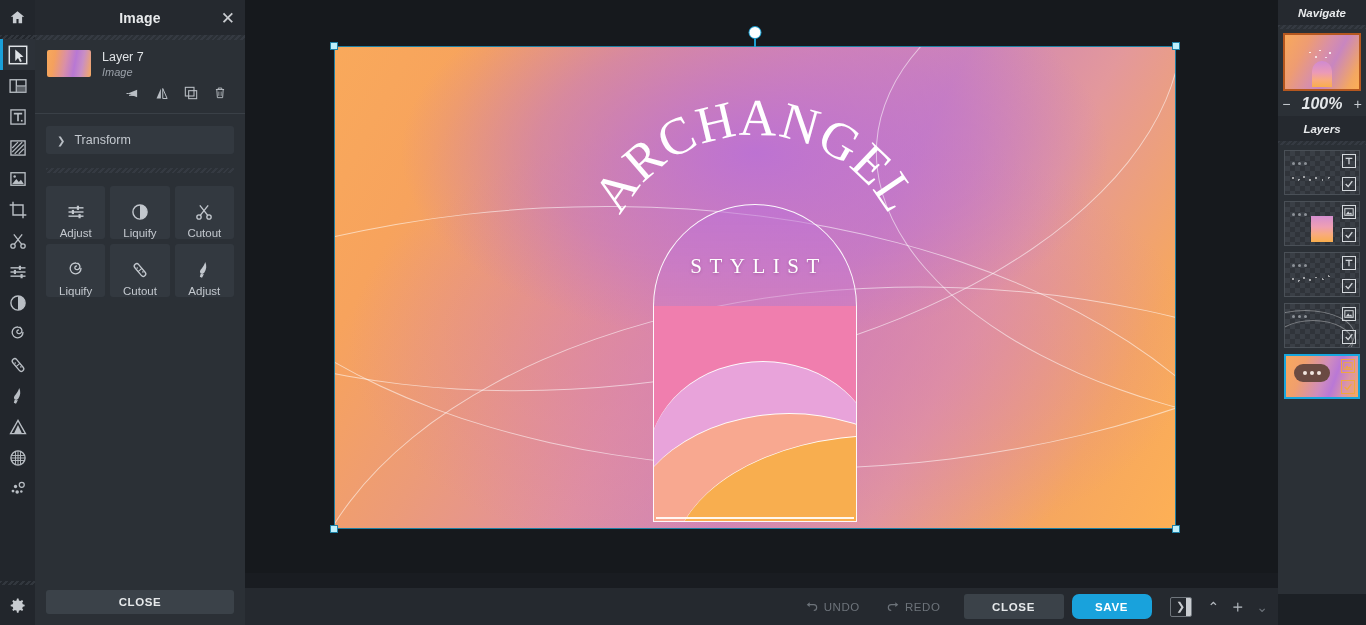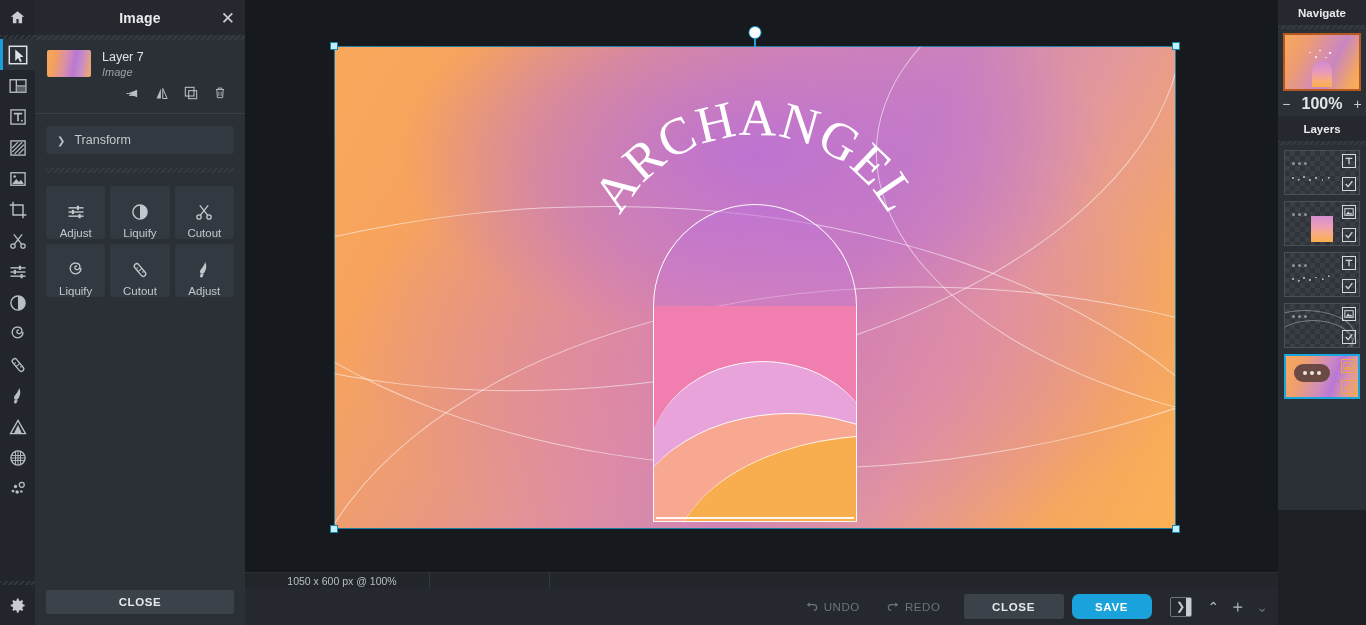--- a/index.html
+++ b/index.html
@@ -244,23 +244,23 @@
   .h-tl { left:-5px; top:-5px; } .h-tr { right:-5px; top:-5px; }
   .h-bl { left:-5px; bottom:-5px; } .h-br { right:-5px; bottom:-5px; }
   .rot-stem { position:absolute; left:50%; top:-11px; width:2px; height:11px; background:#1e9fd0; transform:translateX(-1px); }
   .rot-knob {
     position:absolute; left:50%; top:-20px; width:11px; height:11px; border-radius:50%;
     background:#ffffff; transform:translateX(-5.5px); box-shadow:0 0 0 1px #1e9fd0;
   }
 
   
   .right {
-    width:88px; height:510px; flex:0 0 88px;
+    width:88px; height:594px; flex:0 0 88px;
     background:#2b3036;
-    display:flex; flex-direction:column;
+    display:flex; flex-direction:column;font-style:italic;
   }
   .right-head {
     height:25px; background:#25292f;
     display:flex; align-items:center; justify-content:center;
     color:#e8eaec; font-size:11.5px; font-weight:bold;
   }
   .right-hatch { height:4px; background: repeating-linear-gradient(135deg, #353a42 0 2px, #2b3036 2px 4px); }
   .nav-thumb-wrap { padding:4px 5px 0 5px; }
   .nav-thumb {
     height:58px; width:78px; border:2px solid #b5571f; position:relative; overflow:hidden;
@@ -628,36 +628,33 @@
 
           <svg class="archtext" viewBox="0 0 840 481">
             <defs>
               <path id="arcpath" d="M 268 240 A 152 152 0 0 1 572 240" fill="none"></path>
             </defs>
             <text>
               <textPath href="#arcpath" startOffset="50%" text-anchor="middle">ARCHANGEL</textPath>
             </text>
           </svg>
 
+          <div class="stylist">STYLIST</div>
         </div>
 
         <div class="sel-border"></div>
         <div class="rot-stem"></div>
         <div class="rot-knob"></div>
         <div class="handle h-tl"></div>
         <div class="handle h-tr"></div>
         <div class="handle h-bl"></div>
         <div class="handle h-br"></div>
       </div>
     </div>
 
-    <div class="statusbar">
-      <div class="status-cell">1050 x 600 px @ 100%</div>
-      <div style="width:120px;height:16px;border-right:1px solid #33383e;"></div>
-    </div>
 
     <div class="bottombar">
       <div class="hist-btn">
         <svg width="14" height="14" viewBox="0 0 24 24">
             <path fill="none" stroke="#6d737a" stroke-width="2" d="M7 8H15a5 5 0 0 1 0 10"></path>
             <path fill="#6d737a" d="M8 4 3 8.2 8 12z"></path>
           </svg>
         <span>UNDO</span>
       </div>
       <div class="hist-btn">

